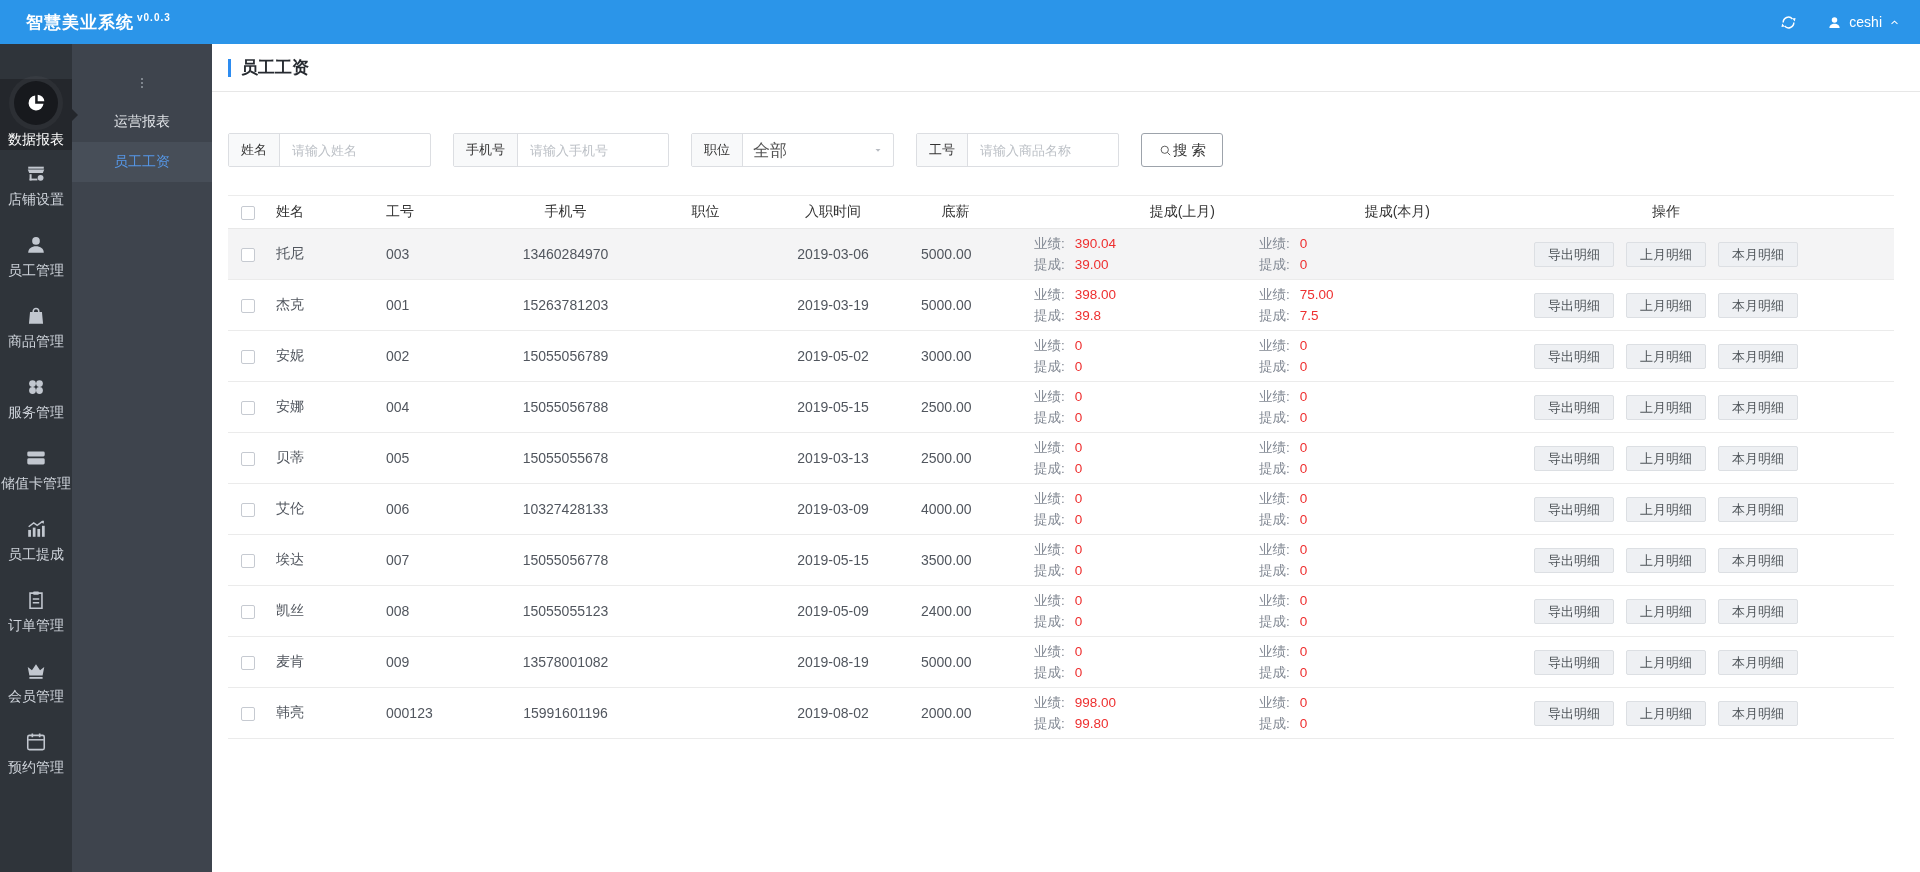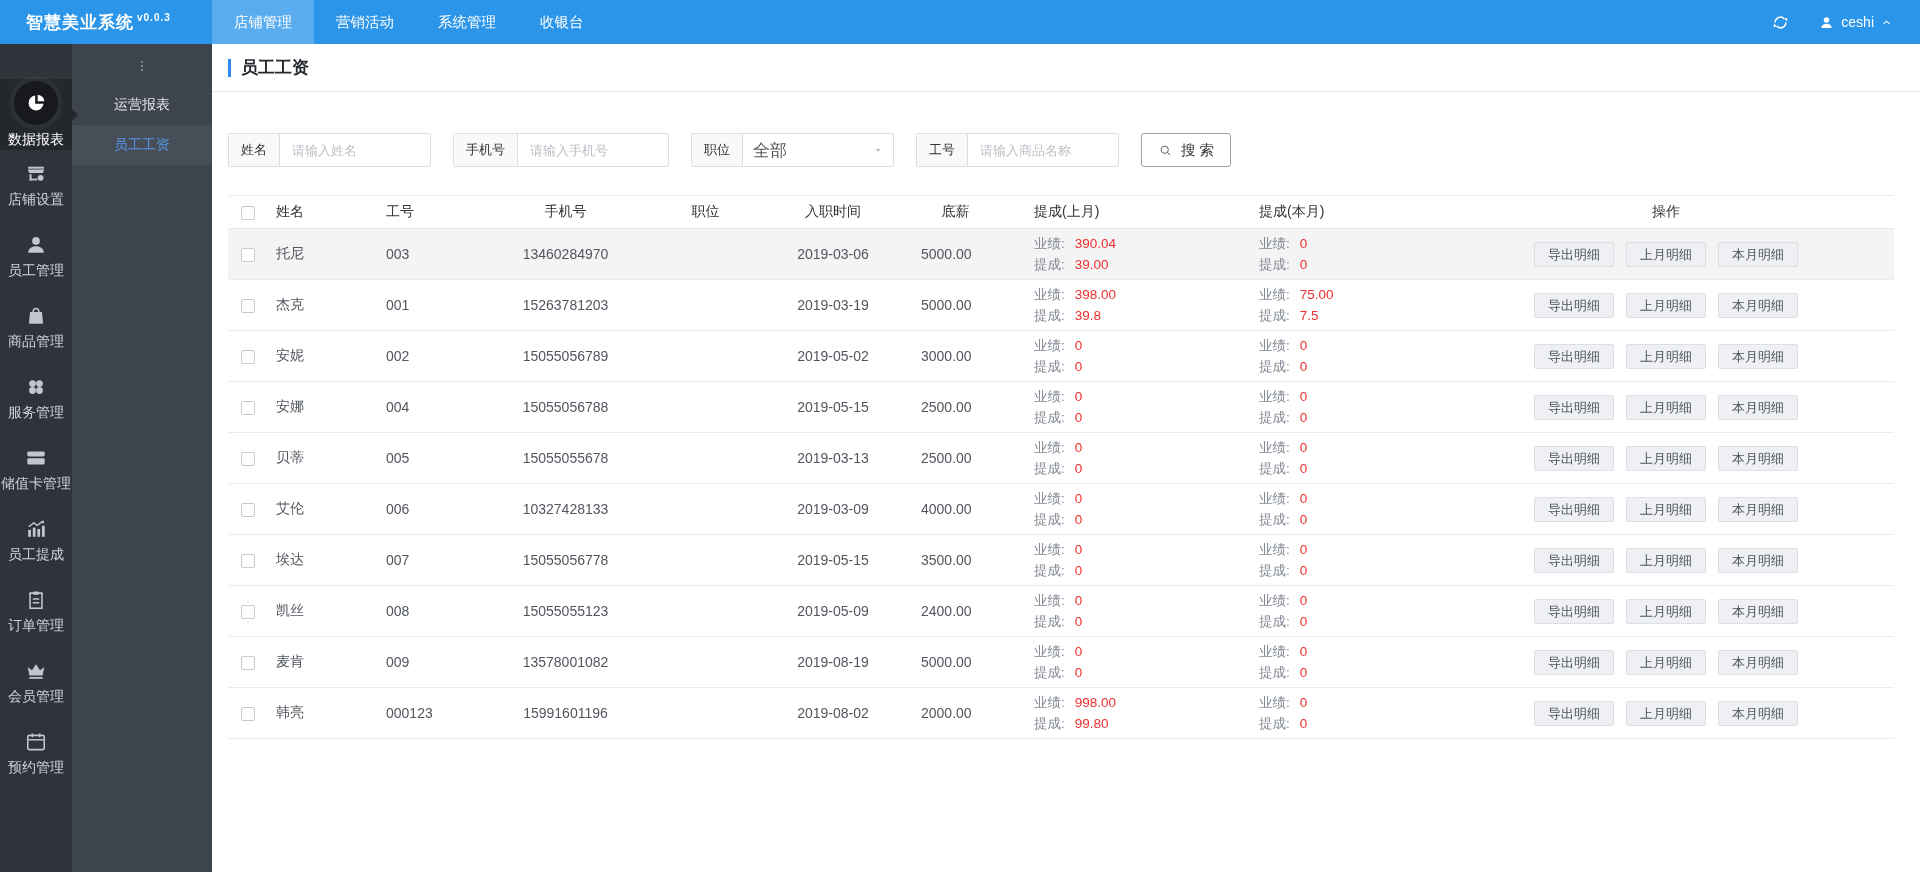--- a/index.html
+++ b/index.html
@@ -10,39 +10,39 @@
   html,body{width:1920px;height:872px;overflow:hidden;}
   body{font-family:"Liberation Sans","DejaVu Sans",sans-serif;background:#fff;color:#333;}
 
   
   .topbar{position:relative;height:44px;background:var(--topbar);color:#fff;display:flex;align-items:center;}
   .logo{padding-left:26px;font-size:17px;font-weight:bold;letter-spacing:1px;white-space:nowrap;}
   .logo sup{font-size:10px;font-weight:bold;margin-left:3px;}
   .tabs{position:absolute;left:212px;top:0;height:100%;display:flex;}
   .tab{height:100%;display:flex;align-items:center;padding:0 22px;font-size:14.5px;cursor:pointer;}
   .tab.active{background:rgba(255,255,255,.22);}
-  .topbar-right{position:absolute;right:28px;top:0;height:100%;display:flex;align-items:center;gap:30px;}
+  .topbar-right{position:absolute;right:20px;top:0;height:100%;display:flex;align-items:center;gap:30px;}
   .icon{display:inline-block;line-height:0;}
   .icon svg{display:block;width:100%;height:100%;}
   .i17{width:17px;height:17px;} .i15{width:15px;height:15px;} .i11{width:11px;height:11px;}
   .user-menu{display:flex;align-items:center;gap:7px;font-size:14px;cursor:pointer;}
 
   
   .body{display:flex;height:828px;}
   .iconbar{width:72px;background:var(--sidebar-bg);padding-top:35px;position:relative;z-index:2;}
   .side-item{position:relative;height:71px;display:flex;flex-direction:column;align-items:center;justify-content:center;gap:6px;cursor:pointer;color:#c2c7cf;}
   .side-item .side-ico{width:22px;height:22px;}
   .side-item .side-label{font-size:14px;color:#ced3da;white-space:nowrap;}
   .side-item.active{background:#24272c;color:#fff;}
   .side-item.active .side-label{color:#fff;}
   .side-item.active .side-ico{width:44px;height:44px;border-radius:50%;background:#17191d;display:flex;align-items:center;justify-content:center;box-shadow:0 0 0 5px rgba(255,255,255,.04);}
   .side-item.active .side-ico svg{width:20px;height:20px;}
   .side-item.active::after{content:"";position:absolute;top:50%;right:-12px;margin-top:-6px;border:6px solid transparent;border-left-color:#24272c;}
 
-  .submenu{width:140px;background:var(--submenu-bg);position:relative;z-index:1;padding-top:10px;}
+  .submenu{width:140px;background:var(--submenu-bg);position:relative;z-index:1;padding-top:27px;}
   .sub-dots{height:24px;display:flex;align-items:center;justify-content:center;color:#969ca5;cursor:pointer;}
   .sub-dots .icon{width:14px;height:14px;}
   .sub-list{margin-top:7px;}
   .sub-item{height:40px;display:flex;align-items:center;justify-content:center;font-size:14px;color:#e3e6ea;cursor:pointer;}
   .sub-item.active{background:#474e58;color:#5698e8;}
 
   .main{flex:1;background:#fff;position:relative;}
   .main::before{content:"";position:absolute;left:-14px;top:87px;border:7px solid transparent;border-right-color:#fff;}
 
   
@@ -51,64 +51,50 @@
   .page-title{font-size:17px;font-weight:600;color:#262a30;}
 
   
   .filters{display:flex;align-items:center;gap:22px;margin:41px 26px 0 16px;}
   .fgroup{display:flex;height:34px;border:1px solid #dcdee2;border-radius:2px;background:#fff;}
   .flabel{display:flex;align-items:center;padding:0 12px;background:#f8f9fa;border-right:1px solid #dcdee2;font-size:13px;color:#333;white-space:nowrap;}
   .fgroup input{border:0;outline:0;padding:0 12px;font-size:13px;width:150px;color:#333;background:transparent;}
   .fgroup input::placeholder{color:#bcc0c6;}
   .fselect{display:flex;align-items:center;justify-content:space-between;width:150px;padding:0 10px;font-size:17px;color:#555;cursor:pointer;}
   .fselect .icon{width:10px;height:10px;color:#b8bcc2;}
-  .search-btn{display:flex;align-items:center;gap:8px;height:34px;padding:0 16px;background:#fff;border:1px solid #9da3ab;border-radius:3px;font-size:14.5px;color:#333;cursor:pointer;font-family:inherit;}
+  .search-btn{display:flex;align-items:center;gap:0;height:34px;padding:0 16px;background:#fff;border:1px solid #9da3ab;border-radius:3px;font-size:14.5px;color:#333;cursor:pointer;font-family:inherit;}
   .search-btn .icon{width:15px;height:15px;color:#555;}
 
   
   .table-wrap{margin:28px 26px 0 16px;}
   table{width:100%;border-collapse:collapse;table-layout:fixed;}
   th{height:33px;font-size:14px;color:#333;font-weight:400;border-top:1px solid #ececec;border-bottom:1px solid #e8e8e8;padding:0 8px;white-space:nowrap;}
   td{height:51px;border-bottom:1px solid #ebebeb;font-size:14px;color:#51565e;padding:0 8px;overflow:hidden;}
   tr.highlight{background:#f4f4f5;margin-top:39px;}
   th:nth-child(1),td:nth-child(1){text-align:center;}
   th:nth-child(2),td:nth-child(2),th:nth-child(3),td:nth-child(3){text-align:left;}
   th:nth-child(4),td:nth-child(4),th:nth-child(5),td:nth-child(5),th:nth-child(6),td:nth-child(6){text-align:center;}
   th:nth-child(7),td:nth-child(7){}
   th:nth-child(8),td:nth-child(8),th:nth-child(9),td:nth-child(9){text-align:left;}
-  th:nth-child(8),th:nth-child(9){padding-left:36px;}
+  th:nth-child(8),th:nth-child(9){padding-left:36px;text-align:right;}
   td.commission{padding-left:36px;}
   th:nth-child(10),td:nth-child(10){text-align:center;}
   .checkbox{display:inline-block;width:14px;height:14px;border:1px solid #c6cad1;border-radius:2px;background:#fff;vertical-align:middle;cursor:pointer;}
   .kv{display:flex;align-items:center;line-height:21px;font-size:13.5px;}
   .kv .lbl{color:#808792;margin-right:10px;white-space:nowrap;}
   .kv .val{color:var(--danger);white-space:nowrap;}
   .mini-btn{display:inline-block;margin:0 4px;height:25px;line-height:23px;padding:0 13px;background:#eef0f3;border:1px solid #dcdfe3;border-radius:2px;font-size:13px;color:#4e5459;cursor:pointer;font-family:inherit;white-space:nowrap;}
 </style>
 </head>
 <body>
 
 <header class="topbar">
   <div class="logo">
     <span>智慧美业系统</span><sup>v0.0.3</sup>
   </div>
-  <nav class="tabs" id="nav-tabs">
-      <div class="tab active">
-    <span>店铺管理</span>
-  </div>
-      <div class="tab">
-    <span>营销活动</span>
-  </div>
-      <div class="tab">
-    <span>系统管理</span>
-  </div>
-      <div class="tab">
-    <span>收银台</span>
-  </div>
-    </nav>
   <div class="topbar-right">
     <span class="icon i17">
         <svg viewBox="0 0 24 24" fill="currentColor" aria-hidden="true">
           <path d="M19.5 12a7.5 7.5 0 0 1-13 5.1" fill="none" stroke="currentColor" stroke-width="2.1"></path>
           <path d="M4.5 12a7.5 7.5 0 0 1 13-5.1" fill="none" stroke="currentColor" stroke-width="2.1"></path>
           <path d="M3.1 13.4l3.5 4.3-4.5.6z"></path>
           <path d="M20.9 10.6l-3.5-4.3 4.5-.6z"></path>
         </svg>
       </span>
     <div class="user-menu">

